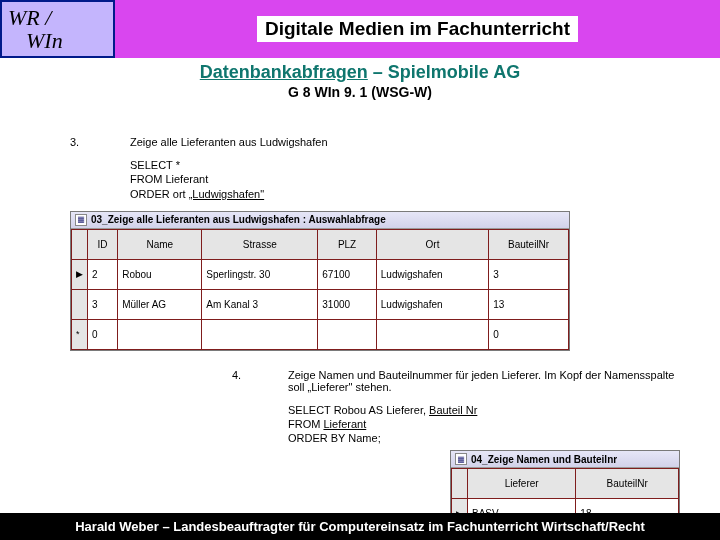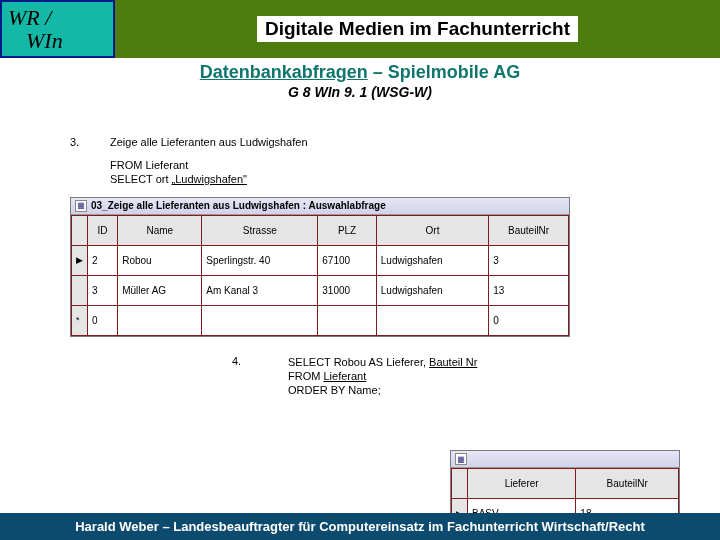--- a/index.html
+++ b/index.html
@@ -11,35 +11,35 @@
     position: relative;
     overflow: hidden;
   }
   .header {
     display: flex;
     height: 58px;
   }
   .logo-box {
     width: 115px;
     border: 2px solid #001a8a;
-    background: #14b8a6;
+    background: #c4b5fd;
     display: flex;
     flex-direction: column;
     justify-content: center;
     padding: 2px 6px;
     font-family: "Comic Sans MS", cursive;
     font-style: italic;
     font-size: 22px;
     line-height: 1.05;
     color: #000;
   }
   .logo-line2 { padding-left: 18px; }
   .title-band {
     flex: 1;
-    background: #4d7c0f;
+    background: #d946ef;
     color: #fff;
     display: flex;
     flex-direction: column;
     align-items: center;
     justify-content: center;
   }
   .title-main {
     font-size: 19px;
     font-weight: bold;
     background: #fff;
@@ -52,38 +52,37 @@
     font-weight: bold;
     padding: 0 8px;
     background: #fff;
   }
   .subtitle .u { text-decoration: underline; }
   .classline {
     font-size: 14px;
     font-weight: bold;
     color: #000;
     margin-top: 1px;
-    font-style: italic;
   }
   .content {
     position: relative;
     padding: 8px 30px 0 70px;
     font-size: 11px;
     color: #000;
   }
   .task {
     margin-top: 28px;
   }
   .tasknum {
     position: absolute;
     left: 70px;
     font-size: 11px;
   }
   .taskbody {
-    margin-left: 40px;
+    margin-left: 60px;
   }
   .sql {
     margin-top: 10px;
     font-size: 11px;
     line-height: 1.3;
   }
   .sql .u { text-decoration: underline; }
   .qwin {
     margin-top: 10px;
     border: 1px solid #7a7a7a;
@@ -138,21 +137,21 @@
   .rightstack {
     position: absolute;
     right: 40px;
     top: 340px;
   }
   .footer {
     position: absolute;
     bottom: 0;
     left: 0;
     width: 720px;
-    background: #0c4a6e;
+    background: #000000;
     color: #fff;
     font-size: 13px;
     font-weight: bold;
     text-align: center;
     padding: 6px 4px;
   }
   .num { text-align: right; }
 </style>
 </head>
 <body>
@@ -174,23 +173,24 @@
   <div class="classline">G 8 WIn 9. 1 (WSG-W)</div>
 </div>
 
 <div class="content">
 
   <div class="task">
     <span class="tasknum">3.</span>
     <div class="taskbody">
       <div>Zeige alle Lieferanten aus Ludwigshafen</div>
       <div class="sql">
+        <div>SELECT *</div>
         <div>FROM Lieferant</div>
         <div>
-          <span>SELECT ort </span><span class="u">„Ludwigshafen"</span>
+          <span>ORDER ort </span><span class="u">„Ludwigshafen"</span>
         </div>
       </div>
     </div>
   </div>
 
   <div class="qwin" style="margin-left:0">
     <div class="qwin-title">
       <span class="qicon">▦</span>
       <span style="font-weight:bold">03_Zeige alle Lieferanten aus Ludwigshafen : Auswahlabfrage</span>
     </div>
@@ -204,21 +204,21 @@
             <th>PLZ</th>
             <th>Ort</th>
             <th>BauteilNr</th>
           </tr>
         </thead>
       <tbody id="q3body">
           <tr>
             <td class="rowmark">▶</td>
             <td class="num">2</td>
             <td>Robou</td>
-            <td>Sperlingstr. 40</td>
+            <td>Sperlingstr. 30</td>
             <td class="num">67100</td>
             <td>Ludwigshafen</td>
             <td class="num">3</td>
           </tr>
           <tr>
             <td class="rowmark"></td>
             <td class="num">3</td>
             <td>Müller AG</td>
             <td>Am Kanal 3</td>
             <td class="num">31000</td>
@@ -234,36 +234,38 @@
             <td></td>
             <td class="num">0</td>
           </tr>
         </tbody>
     </table>
   </div>
 
   <div class="task4block">
     <span style="position:absolute;margin-left:-28px">4.</span>
     <div class="task4body">
+      <div>Zeige Namen und Bauteilnummer für jeden Lieferer. Im Kopf der Namensspalte soll „Lieferer" stehen.</div>
       <div class="sql">
         <div>
           <span>SELECT Robou AS Lieferer, </span><span class="u">Bauteil Nr</span>
         </div>
         <div>
           <span>FROM </span><span class="u">Lieferant</span>
         </div>
         <div>ORDER BY Name;</div>
       </div>
     </div>
   </div>
 
   <div class="rightstack">
     <div class="qwin qwin2">
       <div class="qwin-title">
         <span class="qicon">▦</span>
+        <span style="font-weight:bold">04_Zeige Namen und Bauteilnr</span>
       </div>
       <table class="grid">
         <thead>
             <tr id="q4head">
               <th class="rowmark"></th>
               <th>Lieferer</th>
               <th>BauteilNr</th>
             </tr>
           </thead>
         <tbody id="q4body">

